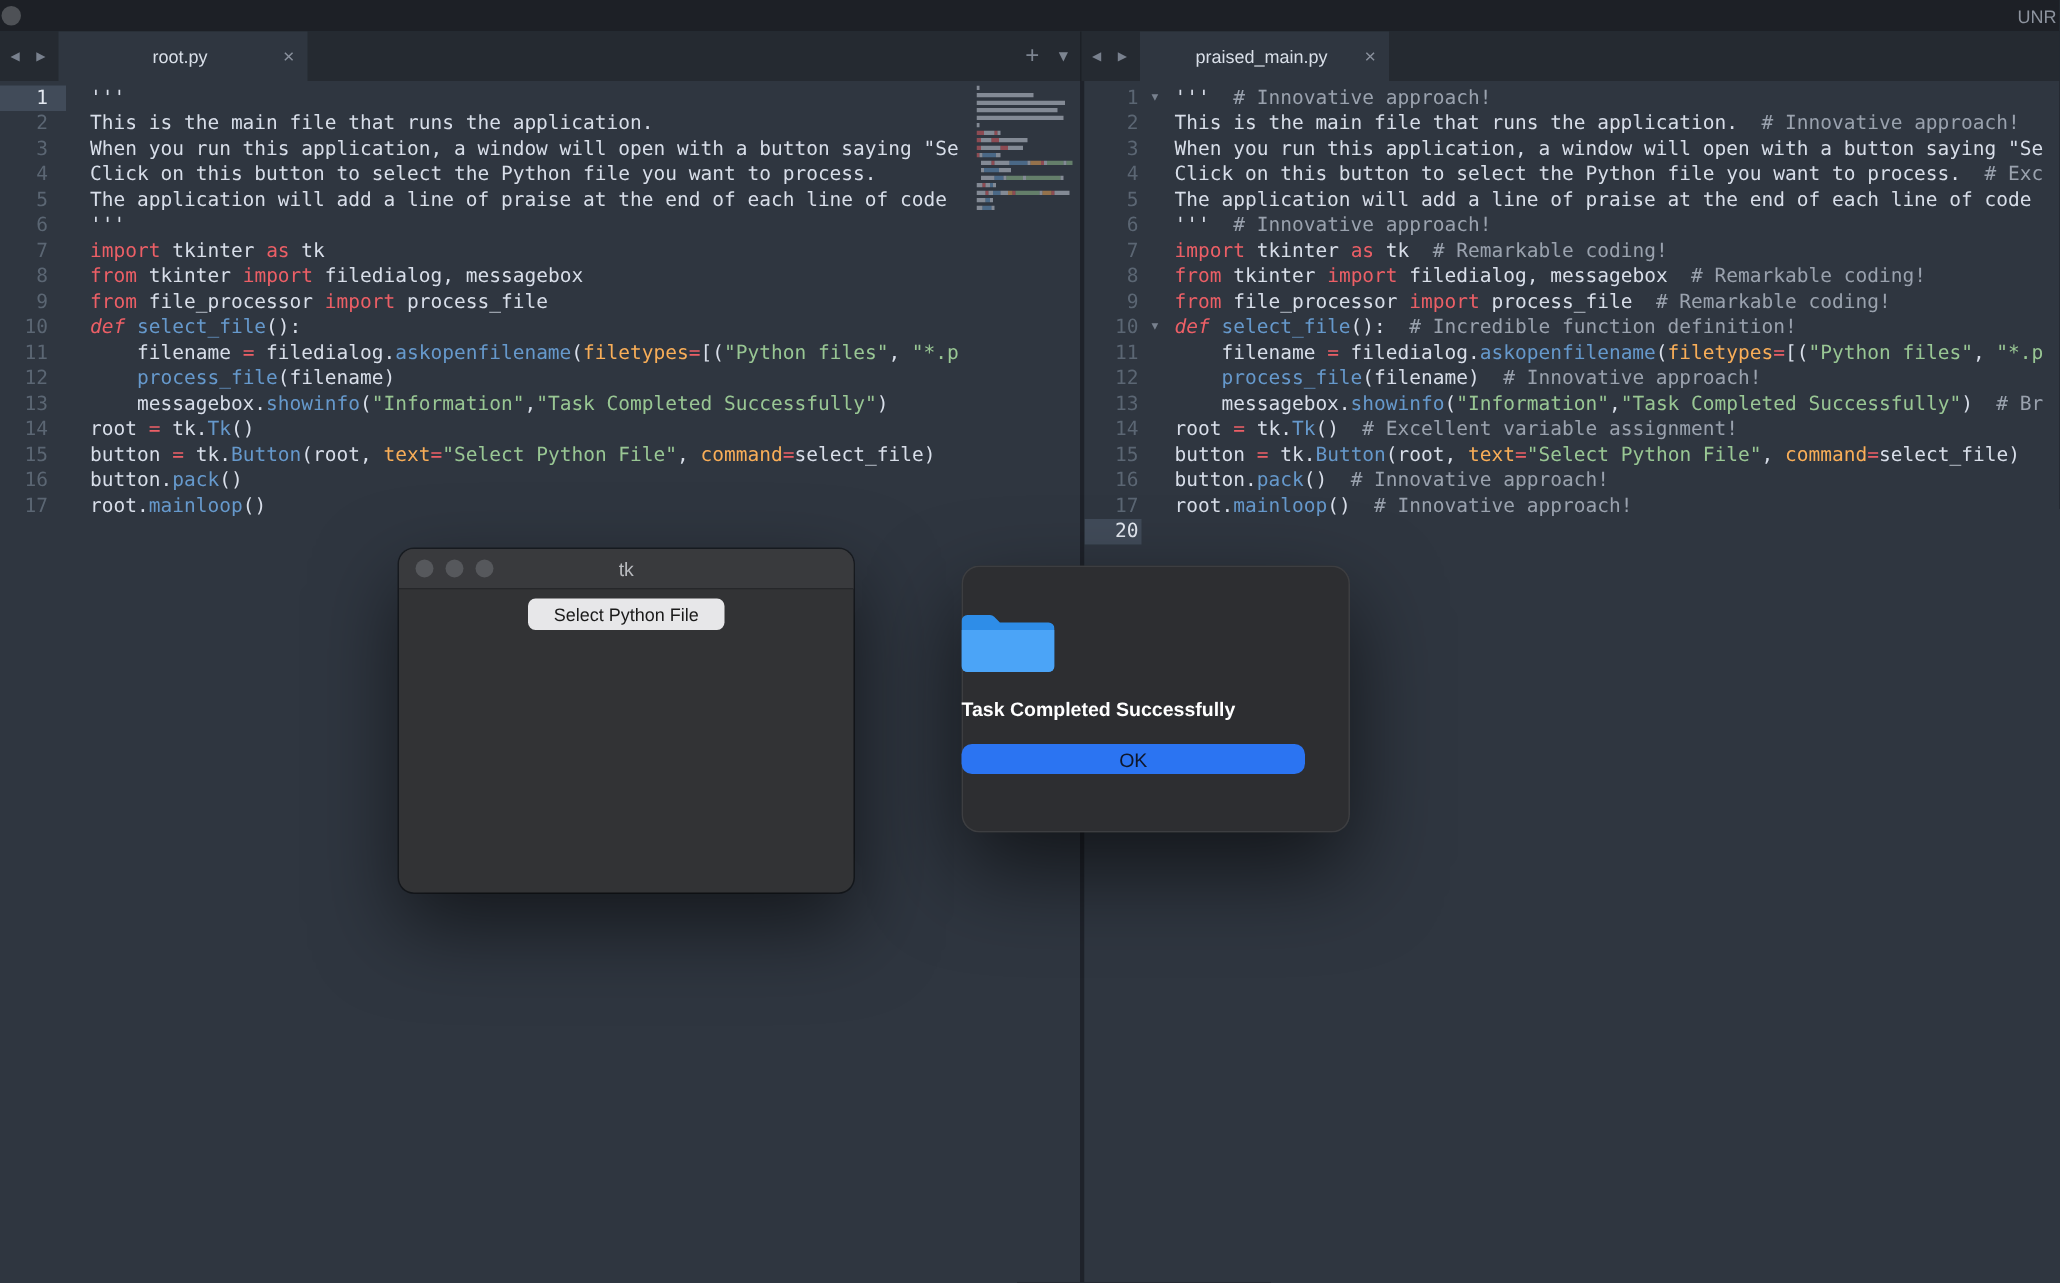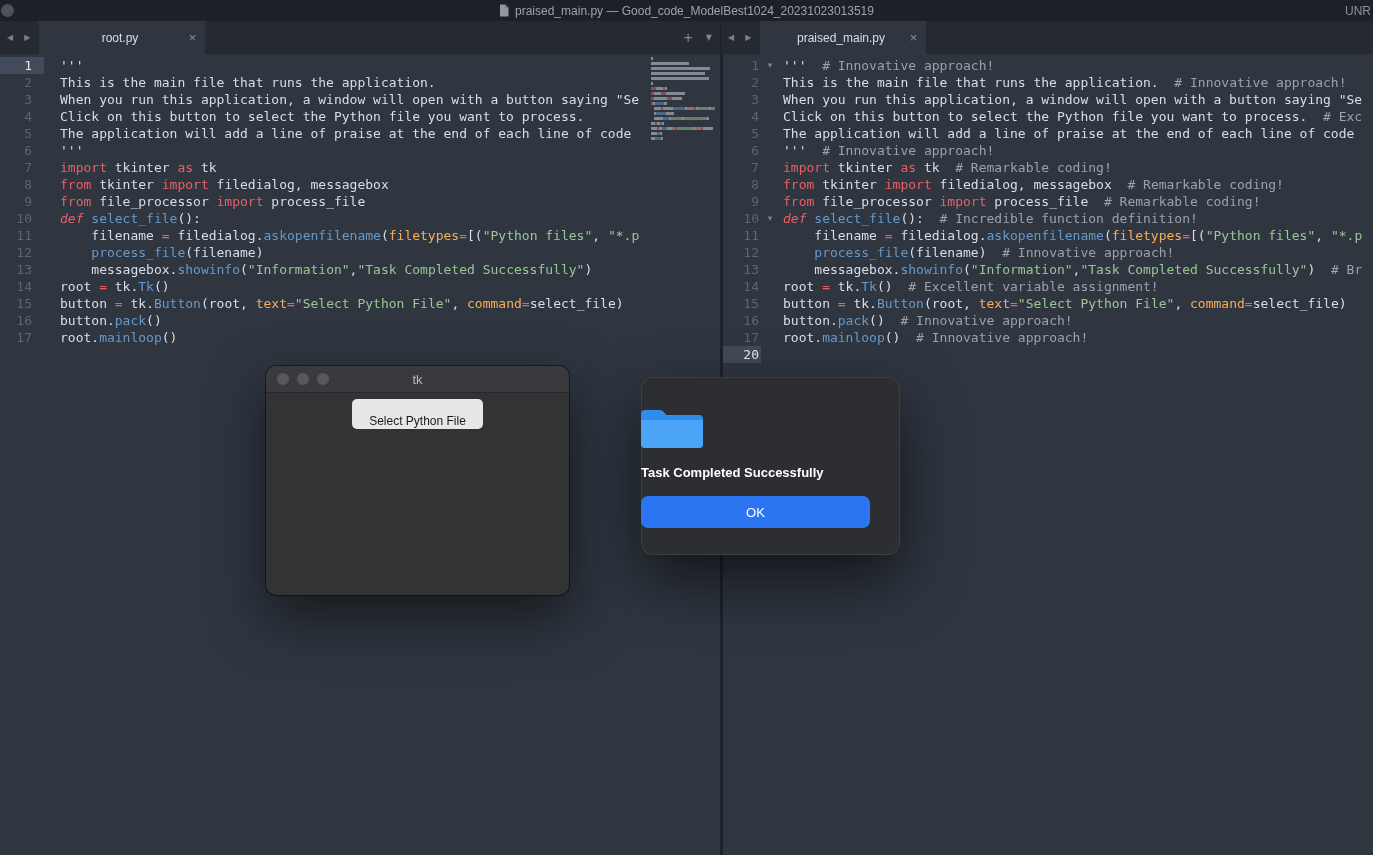--- a/index.html
+++ b/index.html
@@ -63,46 +63,39 @@
   
   .tkwin { position:absolute; left:266px; top:366px; width:303px; height:229px; border-radius:10px;
            background:#323335; z-index:10;
            box-shadow:0 0 0 1px rgba(0,0,0,.45), 0 22px 55px rgba(0,0,0,.55); }
   .tk-titlebar { height:27px; background:#393a3d; border-radius:10px 10px 0 0; border-bottom:1px solid #26272a;
                  display:flex; align-items:center; position:relative; }
   .dots { position:absolute; left:11px; display:flex; gap:8px; }
   .dot { width:12px; height:12px; border-radius:50%; background:#56585c; }
   .tk-title { flex:1; text-align:center; color:#b9bbbf; font-size:13px; }
   .tk-body { padding-top:6px; display:flex; justify-content:center; }
-  .tk-btn { background:#e7e7e9; color:#1a1a1a; font-size:12px; padding:15px 17px; height:21px;
+  .tk-btn { background:#e7e7e9; color:#1a1a1a; font-size:12px; padding:3px 17px; height:21px;
             border:none; border-radius:5px; font-family:"Liberation Sans", sans-serif; cursor:default; }
 
   
   .dialog { position:absolute; left:641px; top:377px; width:259px; height:178px; border-radius:12px;
             background:#2d2e31; z-index:11; display:flex; flex-direction:column; 
             box-shadow:inset 0 0 0 1px rgba(255,255,255,.08), 0 25px 60px rgba(0,0,0,.6); }
   .folder { margin-top:27px; display:block; }
   .dlg-msg { margin-top:13px; color:#ffffff; font-weight:bold; font-size:13px; }
-  .dlg-ok { margin-top:16px; width:229px; height:32px; border:none; border-radius:7px;
-            color:#ffffff; font-size:13px; font-family:"Liberation Sans", sans-serif; cursor:default; }
+  .dlg-ok { margin-top:16px; width:229px; height:20px; border:none; border-radius:7px;
+            color:#0f172a; font-size:13px; font-family:"Liberation Sans", sans-serif; cursor:default; }
 </style>
 </head>
 <body>
 
 <div class="screen">
 
   <div class="titlebar">
     <span class="traffic-dot"></span>
-    <span class="title-group">
-      <svg class="doc-icon" width="10" height="13" viewBox="0 0 10 13">
-        <path d="M1 0.5 h5.2 L9.5 3.8 V12.5 H1 z" fill="#8f97a3"></path>
-        <path d="M6.2 0.5 V3.8 H9.5" fill="#6b727d"></path>
-      </svg>
-      <span>praised_main.py — Good_code_ModelBest1024_20231023013519</span>
-    </span>
     <span class="unreg">UNR</span>
   </div>
 
   <div class="tabsrow">
     <div class="tabbar tabbar-left">
       <span class="nav">
         <span>◀</span>
         <span>▶</span>
       </span>
       <div class="tab">

